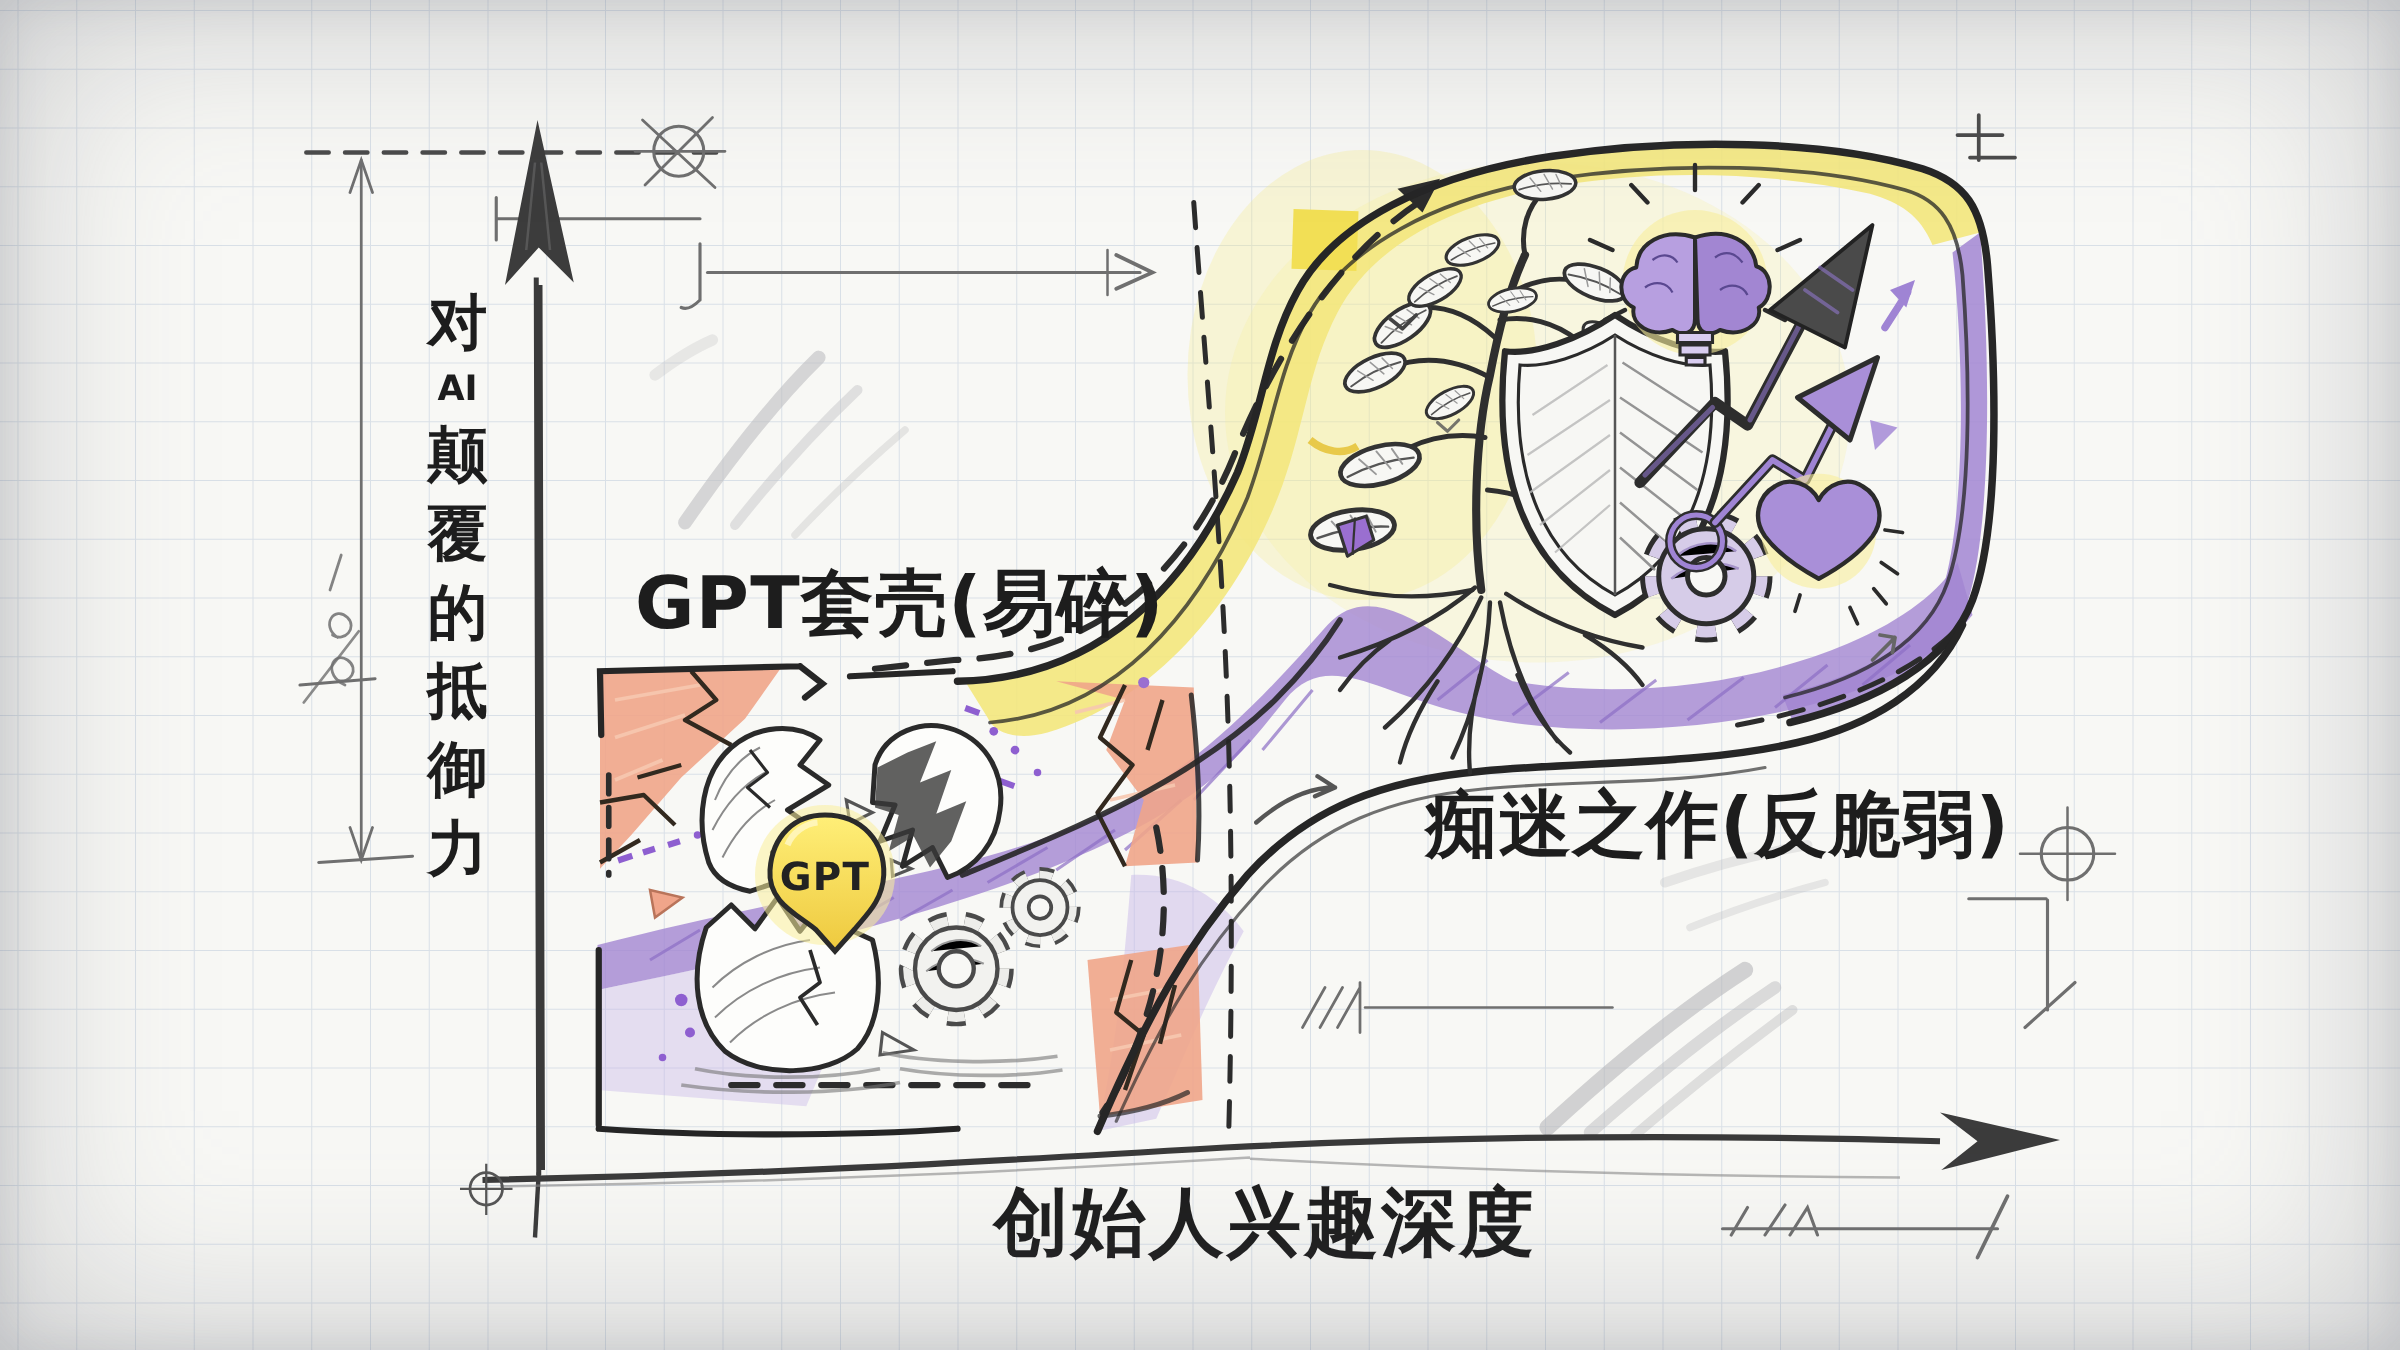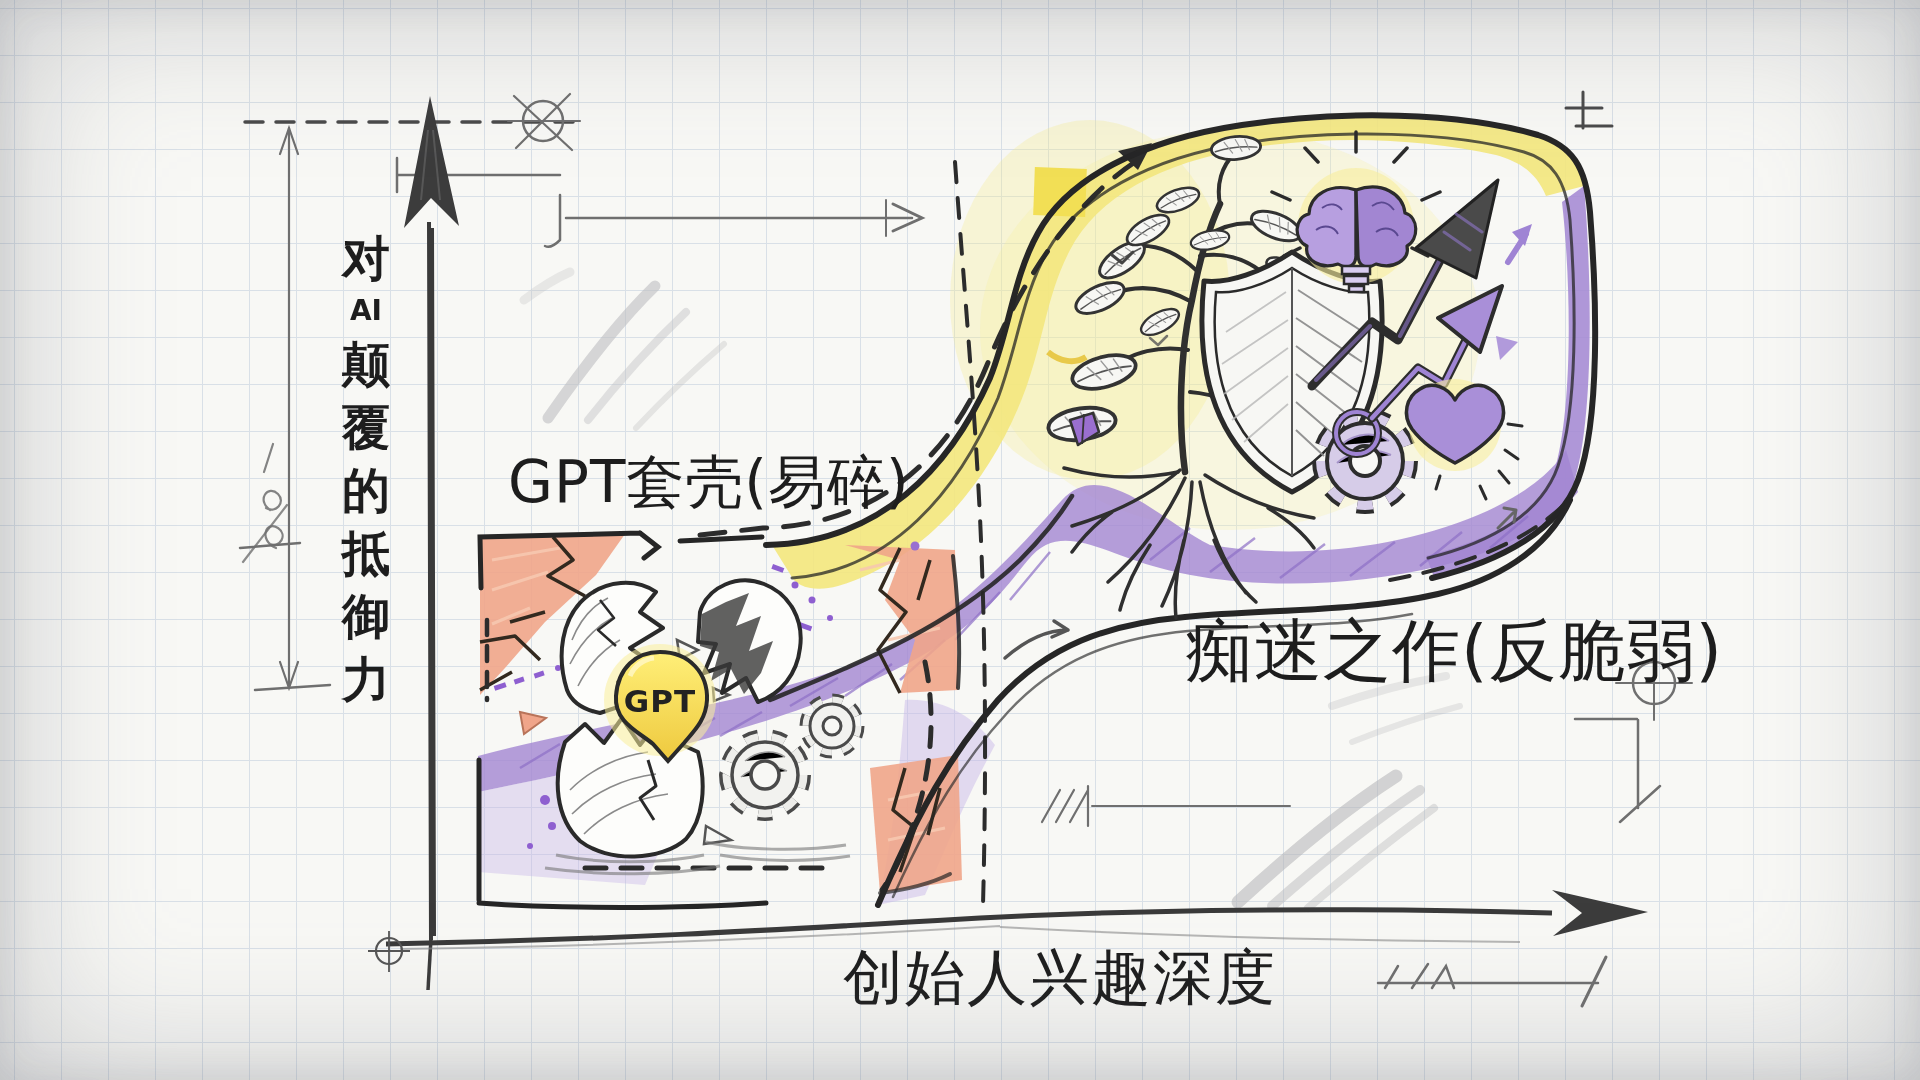--- a/index.html
+++ b/index.html
@@ -7,24 +7,24 @@
     background:
       linear-gradient(#d9e0e7 1px, transparent 1px),
       linear-gradient(90deg,#d9e0e7 1px, transparent 1px),
       #f8f8f5;
     background-size:47px 47px,47px 47px,auto;
     background-position:10px 8px,14px 8px,0 0;
     font-family:"DejaVu Sans","Liberation Sans",sans-serif;}
   .vignette{position:absolute;inset:0;pointer-events:none;
     box-shadow:inset 0 0 150px 12px rgba(110,115,126,.34), inset 0 0 36px 2px rgba(110,115,126,.18);}
   svg.draw{position:absolute;left:0;top:0;}
-  .lbl{position:absolute;color:#1d1d1d;font-weight:400;white-space:nowrap;letter-spacing:1px;}
+  .lbl{position:absolute;color:#1d1d1d;font-weight:700;white-space:nowrap;letter-spacing:1px;}
   .lbl-left{left:508px;top:444px;font-size:58px;}
-  .lbl-right{left:1140px;top:606px;font-size:68px;margin-left:45px;}
-  .lbl-x{left:795px;top:938px;font-size:60px;letter-spacing:2px;margin-left:48px;}
+  .lbl-right{left:1140px;top:621px;font-size:58px;}
+  .lbl-x{left:795px;top:938px;font-size:60px;letter-spacing:2px;}
   .ylab{position:absolute;left:338px;top:234px;width:56px;display:flex;flex-direction:column;
     align-items:center;gap:15px;color:#1d1d1d;font-weight:700;font-size:48px;line-height:1;}
   .ylab span{display:block;text-align:center;}
 </style>
 </head>
 <body>
 
 <div class="stage">
 
 <svg class="draw" width="1920" height="1080" viewBox="0 0 1920 1080">

